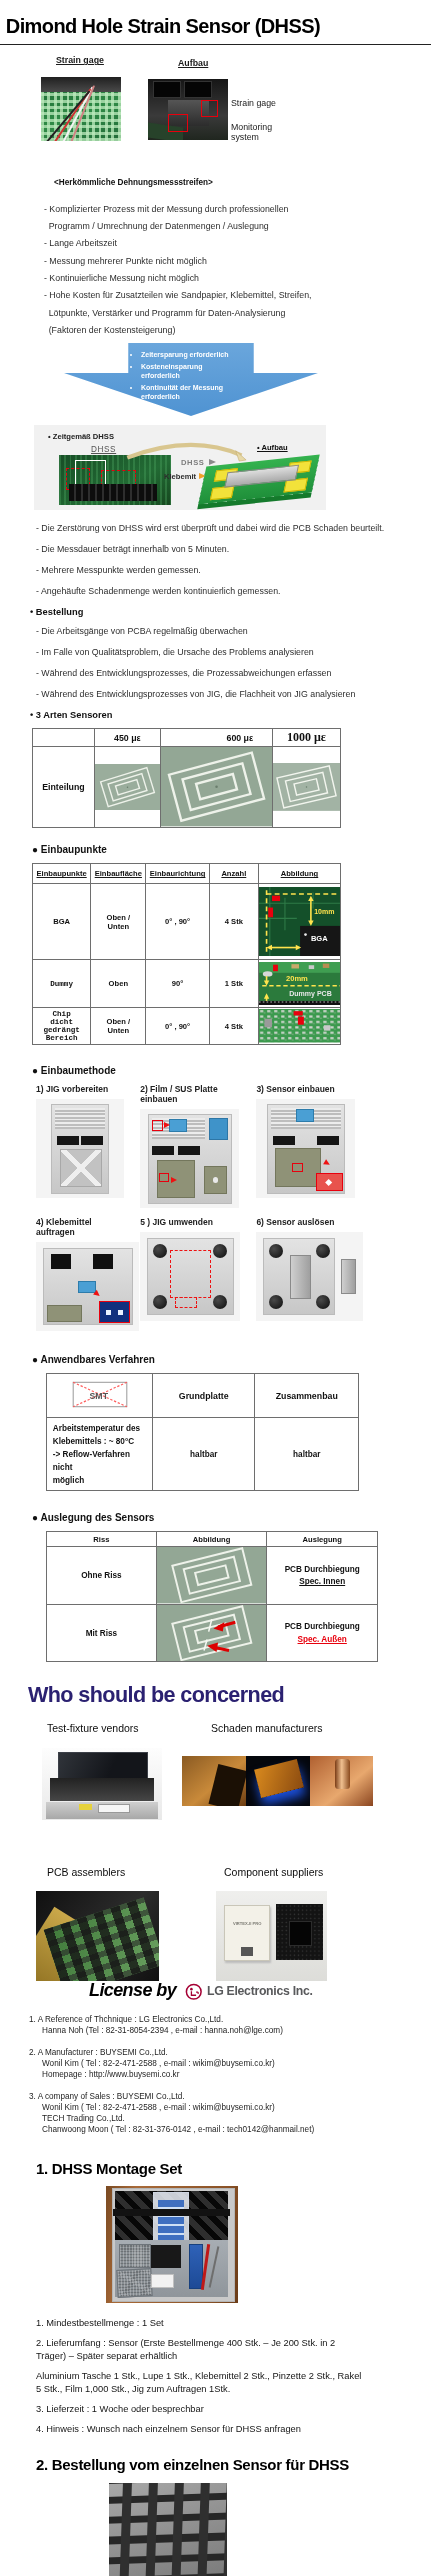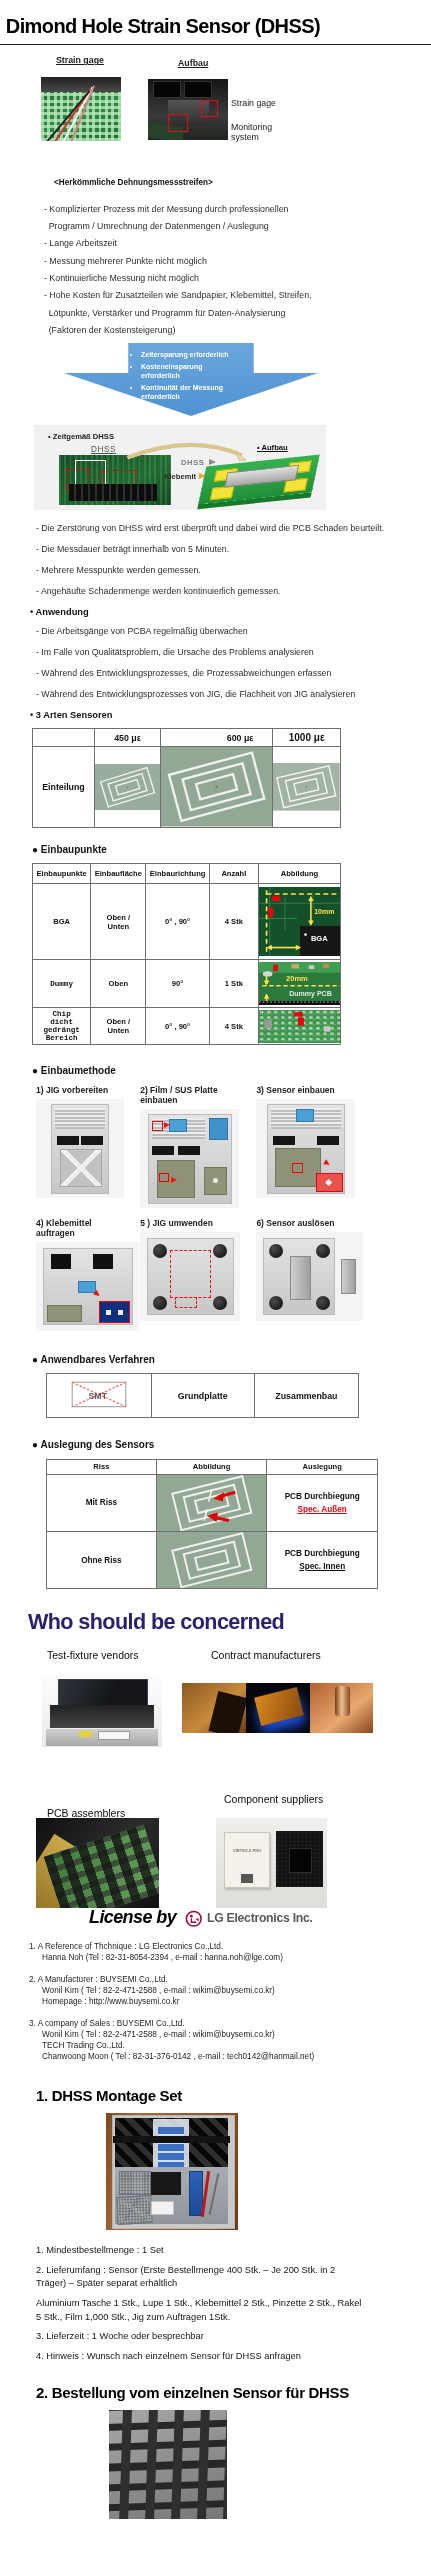--- a/index.html
+++ b/index.html
@@ -254,37 +254,37 @@
     </div>
   </div>
 
   <div class="flist">
     <div class="fline">- Die Zerstörung von DHSS wird erst überprüft und dabei wird die PCB Schaden beurteilt.</div>
     <div class="fline">- Die Messdauer beträgt innerhalb von 5 Minuten.</div>
     <div class="fline">- Mehrere Messpunkte werden gemessen.</div>
     <div class="fline">- Angehäufte Schadenmenge werden kontinuierlich gemessen.</div>
   </div>
 
-  <div class="subhead">• Anwendung</div>
+  <div class="subhead">• Bestellung</div>
   <div class="flist" style="margin-top:0;">
     <div class="fline">- Die Arbeitsgänge von PCBA regelmäßig überwachen</div>
     <div class="fline">- Im Falle von Qualitätsproblem, die Ursache des Problems analysieren</div>
     <div class="fline">- Während des Entwicklungsprozesses, die Prozessabweichungen erfassen</div>
     <div class="fline">- Während des Entwicklungsprozesses von JIG, die Flachheit von JIG analysieren</div>
   </div>
 
   <div class="subhead">• 3 Arten Sensoren</div>
 
   <table class="dtable" style="width:309px;margin-top:5.8px;">
     <tbody>
         <tr style="height:18.7px;">
       <td style="width:65px;"></td>
       <td style="width:82px;font-size:8.8px;">450 με</td>
       <td style="width:81px;font-size:8.8px;padding-left:48px;">600 με</td>
-      <td style="width:81px;font-size:10px;">1000 με</td>
+      <td style="width:81px;font-size:12px;font-family:Liberation Serif, serif;">1000 με</td>
     </tr>
     <tr style="height:69px;">
       <td style="font-size:8.8px;">Einteilung</td>
       <td class="imgcell">
         <svg viewBox="0 0 140 100" preserveAspectRatio="none">
               <rect width="140" height="100" fill="#9aad9c"></rect>
               <g transform="rotate(-17 70 50)" fill="none" stroke="#eef2ea" stroke-width="3">
                 <rect x="18" y="22" width="104" height="56"></rect>
                 <rect x="32" y="31" width="76" height="38"></rect>
                 <rect x="46" y="40" width="48" height="20"></rect>
@@ -314,21 +314,21 @@
               <circle cx="70" cy="50" r="1.6" fill="#6a7d6c"></circle>
             </svg>
       </td>
     </tr>
   </tbody>
     </table>
 
   <div class="bighead">●  Einbaupunkte</div>
   <table class="dtable" style="width:309px;">
     <tbody>
-        <tr style="height:20px;">
+        <tr style="height:20px;text-decoration:underline;">
       <td style="width:56px;">Einbaupunkte</td>
       <td style="width:53px;">Einbaufläche</td>
       <td style="width:61px;">Einbaurichtung</td>
       <td style="width:51px;">Anzahl</td>
       <td style="width:89px;">Abbildung</td>
     </tr>
     <tr style="height:76px;">
       <td>BGA</td>
       <td class="preline">Oben /
 Unten</td>
@@ -520,30 +520,55 @@
         <svg width="56" height="27" class="svgtext" viewBox="0 0 96 46" style="font-size:13px">
           <rect x="2" y="2" width="92" height="42" fill="none" stroke="#8a8a8a" stroke-width="1.5"></rect>
           <line x1="2" y1="2" x2="94" y2="44" stroke="#ff5a5a" stroke-width="2" stroke-dasharray="4 3"></line>
           <line x1="94" y1="2" x2="2" y2="44" stroke="#ff5a5a" stroke-width="2" stroke-dasharray="4 3"></line>
           <text x="30" y="30" font-size="15" fill="#555">SMT</text>
         </svg>
       </td>
       <td style="width:104px;font-size:8.8px;">Grundplatte</td>
       <td style="width:104px;font-size:8.8px;">Zusammenbau</td>
     </tr>
+    <tr style="height:61px;">
+      <td class="preline" style="text-align:left;padding:3.5px 5.8px;font-size:8.2px;line-height:13px;">Arbeitstemperatur des
+Klebemittels : ~ 80°C
+-&gt; Reflow-Verfahren nicht
+möglich</td>
+      <td style="font-size:8.2px;">haltbar</td>
+      <td style="font-size:8.2px;">haltbar</td>
+    </tr>
   </tbody>
     </table>
 
   <div class="bighead" style="margin-top:21px;">●  Auslegung des Sensors</div>
   <table class="dtable" style="width:332px;margin-left:46px;">
     <tbody>
         <tr style="height:15px;">
       <td style="width:111px;">Riss</td>
       <td style="width:111px;">Abbildung</td>
       <td style="width:110px;">Auslegung</td>
+    </tr>
+    <tr style="height:42px;">
+      <td style="font-size:8.2px;">Ohne Riss</td>
+      <td class="imgcell">
+        <svg viewBox="0 0 140 72" preserveAspectRatio="none">
+              <rect width="140" height="72" fill="#93a795"></rect>
+              <g transform="rotate(-14 70 36)" fill="none" stroke="#eef2ea" stroke-width="2.5">
+                <rect x="24" y="12" width="92" height="48"></rect>
+                <rect x="37" y="20" width="66" height="32"></rect>
+                <rect x="50" y="28" width="40" height="16"></rect>
+              </g>
+            </svg>
+      </td>
+      <td>
+        <div style="font-size:8.2px;font-weight:bold;">PCB Durchbiegung</div>
+        <div style="font-size:8.2px;font-weight:bold;text-decoration:underline;margin-top:3.5px;">Spec. Innen</div>
+      </td>
     </tr>
     <tr style="height:42px;">
       <td style="font-size:8.2px;">Mit Riss</td>
       <td class="imgcell">
         <svg viewBox="0 0 140 72" preserveAspectRatio="none">
               <rect width="140" height="72" fill="#93a795"></rect>
               <g transform="rotate(-14 70 36)" fill="none" stroke="#eef2ea" stroke-width="2.5">
                 <rect x="24" y="12" width="92" height="48"></rect>
                 <rect x="37" y="20" width="66" height="32"></rect>
                 <rect x="50" y="28" width="40" height="16"></rect>
@@ -553,44 +578,27 @@
               <polygon points="72,30 86,22 84,34" fill="#d00"></polygon>
               <line x1="92" y1="58" x2="72" y2="54" stroke="#d00" stroke-width="4"></line>
               <polygon points="64,52 78,48 76,60" fill="#d00"></polygon>
             </svg>
       </td>
       <td>
         <div style="font-size:8.2px;font-weight:bold;">PCB Durchbiegung</div>
         <div style="font-size:8.2px;font-weight:bold;text-decoration:underline;color:#e8000d;margin-top:3.5px;">Spec. Außen</div>
       </td>
     </tr>
-    <tr style="height:42px;">
-      <td style="font-size:8.2px;">Ohne Riss</td>
-      <td class="imgcell">
-        <svg viewBox="0 0 140 72" preserveAspectRatio="none">
-              <rect width="140" height="72" fill="#93a795"></rect>
-              <g transform="rotate(-14 70 36)" fill="none" stroke="#eef2ea" stroke-width="2.5">
-                <rect x="24" y="12" width="92" height="48"></rect>
-                <rect x="37" y="20" width="66" height="32"></rect>
-                <rect x="50" y="28" width="40" height="16"></rect>
-              </g>
-            </svg>
-      </td>
-      <td>
-        <div style="font-size:8.2px;font-weight:bold;">PCB Durchbiegung</div>
-        <div style="font-size:8.2px;font-weight:bold;text-decoration:underline;margin-top:3.5px;">Spec. Innen</div>
-      </td>
-    </tr>
   </tbody>
     </table>
 
   <div class="who-title">Who should be concerned</div>
   <div class="who-grid">
     <span class="who-label" style="left:47px;top:0;">Test-fixture vendors</span>
-    <span class="who-label" style="left:211px;top:0;">Contract manufacturers</span>
+    <span class="who-label" style="left:211px;top:0;">Schaden manufacturers</span>
 
     <div class="who-photo fixture">
       <div class="glass"></div>
       <div class="body"></div>
       <div class="base"></div>
       <div class="tape"></div>
       <div class="lbl"></div>
     </div>
 
     <div class="who-photo cm-strip">
@@ -598,21 +606,21 @@
           <div class="sil"></div>
         </div>
       <div class="c2">
           <div class="brd"></div>
         </div>
       <div class="c3">
           <div class="cyl"></div>
         </div>
     </div>
 
-    <span class="who-label" style="left:47px;top:158px;">PCB assemblers</span>
+    <span class="who-label" style="left:47px;top:144px;">PCB assemblers</span>
     <span class="who-label" style="left:224px;top:144px;">Component suppliers</span>
 
     <div class="who-photo pcbasm">
       <div class="gold"></div>
       <div class="brd"></div>
     </div>
 
     <div class="who-photo compsup">
       <div class="chipw">
         <div class="txt">VIRTEX-II PRO</div>

